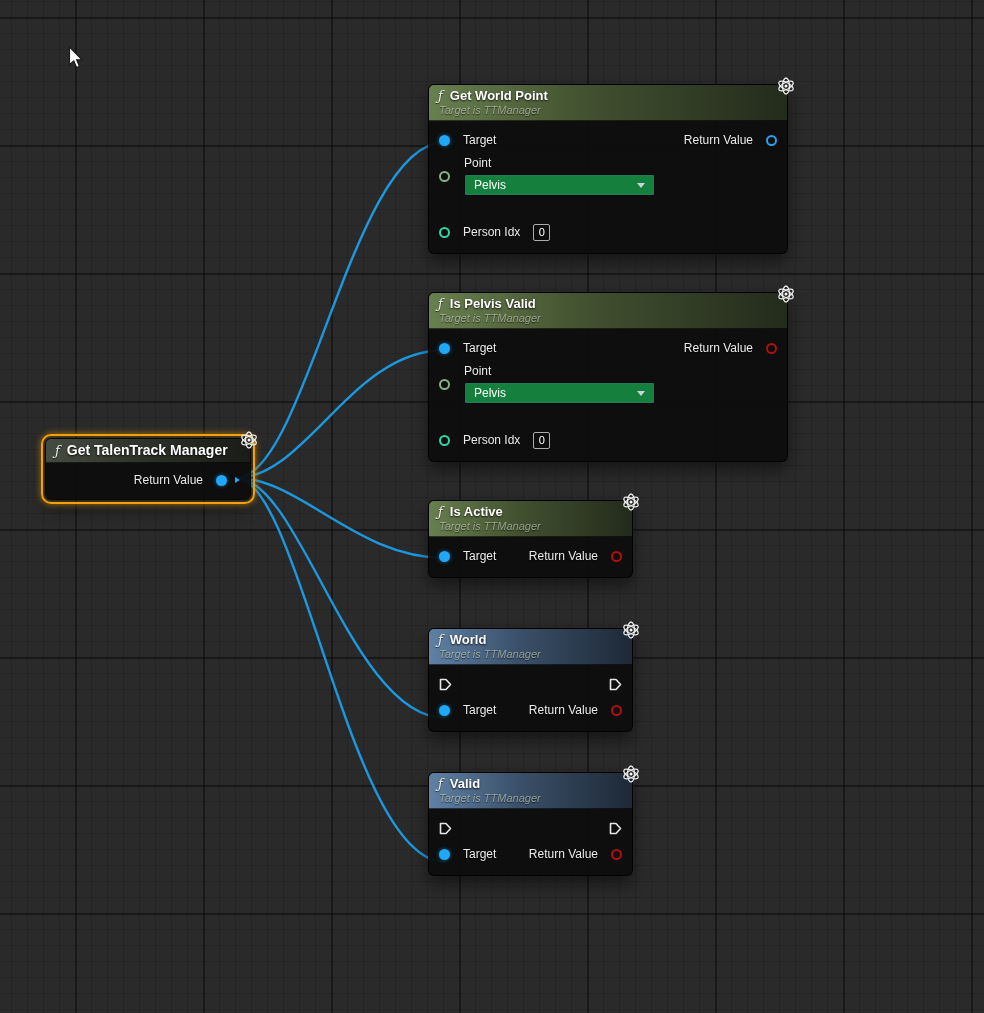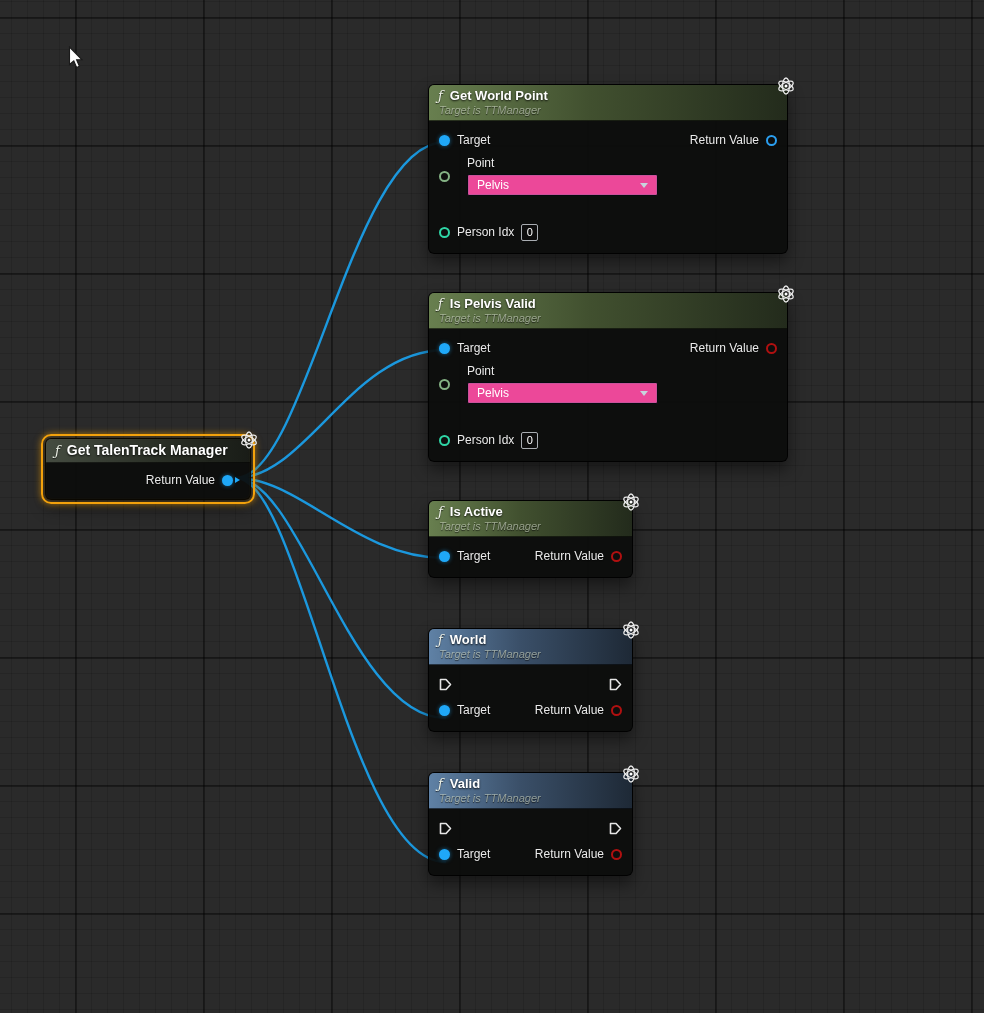--- a/index.html
+++ b/index.html
@@ -26,35 +26,35 @@
   .header-blue  { background:linear-gradient(to right,#5f81a5 0%,#3a4f68 45%,#1e2936 100%); }
   .header-dark  { background:linear-gradient(to right,#454c41 0%,#2a2f26 55%,#191c17 100%); }
   .node-title-row { display:flex; align-items:center; gap:7px; }
   .fn-icon { font-family:"DejaVu Serif", serif; font-style:italic; font-size:13px; color:#eef2e8;
              text-shadow:0 1px 1px rgba(0,0,0,0.7); }
   .node-title { font-weight:700; font-size:13px; color:#ffffff; text-shadow:0 1px 2px rgba(0,0,0,0.85); white-space:nowrap; }
   .node-subtitle { font-style:italic; font-size:11px; color:rgba(214,224,204,0.60);
                    text-shadow:0 1px 1px rgba(0,0,0,0.6); margin:1px 0 0 1px; white-space:nowrap; }
   .node-body { padding:6px 0 8px; position:relative; }
   .pin-row { display:flex; align-items:center; justify-content:space-between; padding:3px 10px; min-height:26px; }
-  .pin-left, .pin-right { display:flex; align-items:center; gap:7px; }
+  .pin-left, .pin-right { display:flex; align-items:center; gap:13px; }
   .pin { width:11px; height:11px; border-radius:50%; flex:0 0 auto; }
   .pin-filled-blue { background:#1fa8f8; box-shadow:0 0 4px rgba(31,168,248,0.55); }
   .pin-hollow-blue { border:2px solid #2b9ff0; }
   .pin-hollow-red  { border:2px solid #b01010; }
   .pin-hollow-int  { border:2px solid #2fd6a6; }
   .pin-hollow-enum { border:2px solid #84b284; }
   .pin-label { color:#eaeaea; text-shadow:0 1px 1px rgba(0,0,0,0.55); white-space:nowrap; }
   .out-tri { width:0; height:0; border-top:3.5px solid transparent; border-bottom:3.5px solid transparent;
              border-left:5px solid #1fa8f8; margin-left:-5px; }
   .corner-icon { position:absolute; top:-9px; right:-9px; z-index:3; line-height:0; }
 
   .point-row { align-items:center; }
-  .point-col { display:flex; flex-direction:column; gap:4px; margin-left:10px; }
-  .dropdown { width:191px; height:22px; background:#ec4899; border:1px solid #060a10; border-radius:2px;
+  .point-col { display:flex; flex-direction:column; gap:4px; margin-left:1px; }
+  .dropdown { width:191px; height:22px; background:#15803d; border:1px solid #060a10; border-radius:2px;
               display:flex; align-items:center; justify-content:space-between; padding:0 9px; color:#fff;
               box-shadow:inset 0 0 0 1px rgba(80,120,160,0.22); cursor:default; }
   .chev { width:0; height:0; border-left:4px solid transparent; border-right:4px solid transparent;
           border-top:5px solid #c8d2dc; }
   .person-row { margin-top:20px; justify-content:flex-start; }
   .int-field { min-width:17px; height:17px; padding:0 3px; border:1px solid #a9adb2; background:#0d0d0d;
                color:#fff; font-size:11px; display:flex; align-items:center; justify-content:center; border-radius:2px; }
   .exec-pin { line-height:0; }
 
   .selected::before { content:""; position:absolute; inset:-5px; border:2.5px solid #f2a10c; border-radius:10px;

